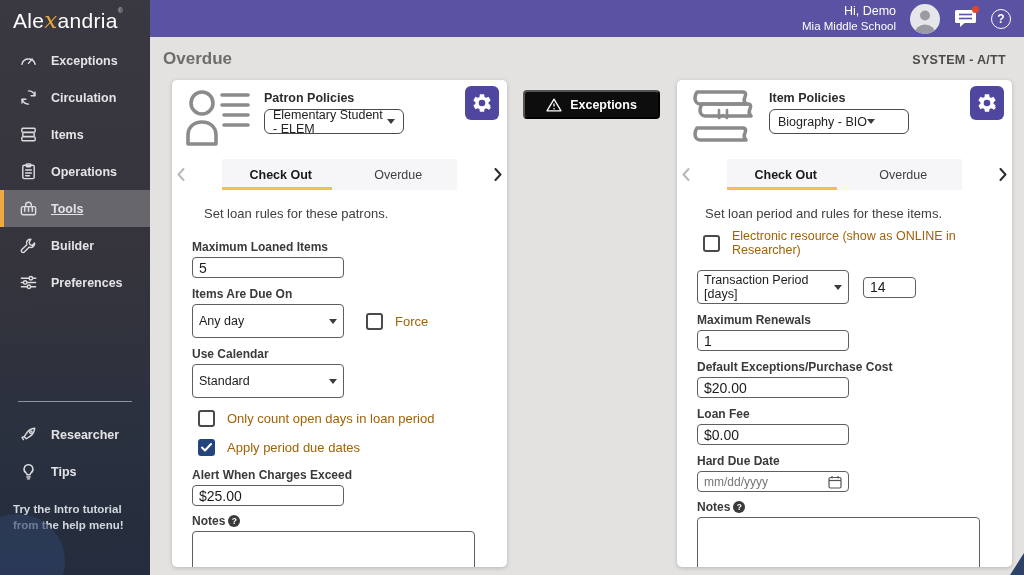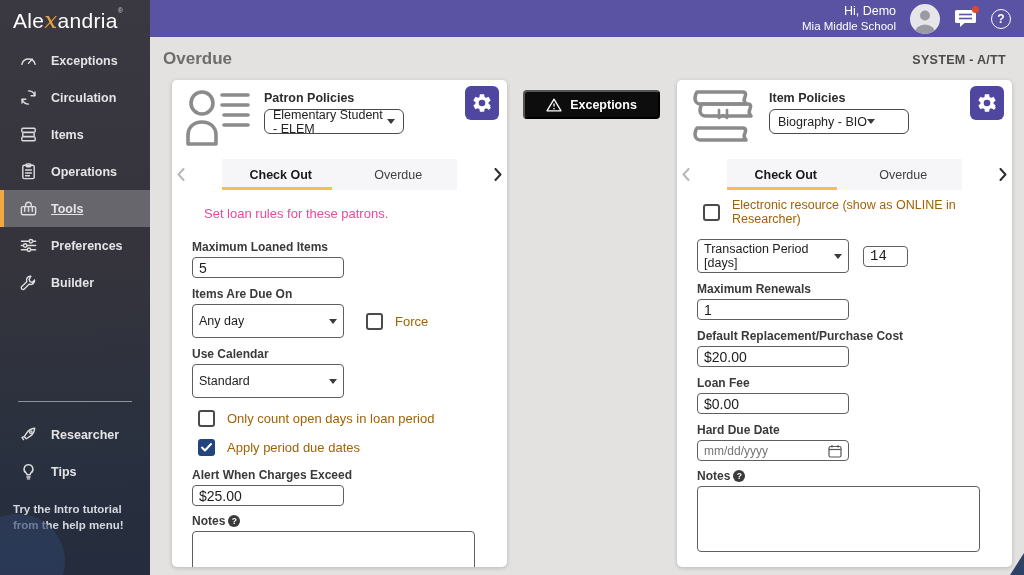--- a/index.html
+++ b/index.html
@@ -61,28 +61,28 @@
 
   .tabs-row { display:flex; align-items:center; margin-top:7px;gap:32px; }
   .tab-chevron { width:18px; flex:0 0 18px; display:flex; justify-content:center; cursor:pointer; }
   .tab-chevron svg { fill:none; stroke-width:2; stroke-linecap:round; stroke-linejoin:round; }
   .tab-strip { flex:1; background:#f6f6f8; height:31px; display:flex; position:relative; }
   .tab { flex:1; display:flex; align-items:center; justify-content:center; font-size:12.5px; color:#3f3f3f; cursor:pointer; }
   .tab.active { font-weight:700; color:#191919; }
   .tab-underline { position:absolute; left:0; bottom:0; width:47%; height:3px; background:#f3c050; }
 
   .panel-body { padding:0 14px 0 20px; }
-  .desc { font-size:13px; color:#ec4899; margin-top:16px; margin-left:12px; }
+  .desc { font-size:13px; color:#404040; margin-top:16px; margin-left:12px; }
   .panel.right .desc { margin-left:8px; }
 
   .group { margin-top:9px; }
   .f-label { font-size:12px; color:#3a3a3a; font-weight:600; margin-bottom:3px; display:flex; align-items:center; gap:3px; }
   .f-input { width:152px; height:21px; border:1px solid #5f5f5f; border-radius:4px; background:#fff;
     font-size:14px; color:#1c1c1c; padding:0 6px; display:block; }
-  .f-input.small { width:45px;font-family:Liberation Mono, monospace; }
+  .f-input.small { width:53px; }
   .f-select { width:152px; height:21px; border:1px solid #5f5f5f; border-radius:4px; background:#fff;
     display:flex; align-items:center; justify-content:space-between; padding:16px 6px; font-size:12.5px; color:#1c1c1c; cursor:pointer; }
   .f-textarea { width:283px; height:66px; border:1px solid #5f5f5f; border-radius:4px; background:#fff; resize:none; font-size:13px; padding:4px 6px; }
   .row { display:flex; align-items:center; }
 
   .cbx-row { display:flex; align-items:center; gap:12px; margin-top:12px; margin-left:6px; cursor:pointer; }
   .cbx { width:17px; height:17px; border:2px solid #4a4a4a; border-radius:3px; background:#fff; flex:0 0 17px;
     display:flex; align-items:center; justify-content:center; }
   .cbx.checked { background:#24447e; border-color:#24447e; }
   .cbx-label { font-size:13px; color:#a16207; }
@@ -155,41 +155,41 @@
       <span class="nav-icon">
           <svg width="19" height="19" viewBox="0 0 20 20">
             <rect x="2.5" y="8" width="15" height="8.5" rx="1.5"></rect>
             <path d="M7 8V6.5a3 3 0 0 1 6 0V8"></path>
             <line x1="6" y1="8" x2="6" y2="13"></line>
             <line x1="10" y1="8" x2="10" y2="13"></line>
             <line x1="14" y1="8" x2="14" y2="13"></line>
           </svg>
         </span>
       <span>Tools</span>
+    </div>
+    <div class="nav-item">
+      <span class="nav-icon">
+          <svg width="19" height="19" viewBox="0 0 20 20">
+            <path d="M12.5 3.5a4 4 0 0 0-4.3 5.6L3 14.3a1.8 1.8 0 0 0 2.6 2.6l5.2-5.2a4 4 0 0 0 5.6-4.3l-2.5 2.5-2.4-.9-.9-2.4z"></path>
+          </svg>
+        </span>
+      <span>Builder</span>
     </div>
     <div class="nav-item">
       <span class="nav-icon">
           <svg width="19" height="19" viewBox="0 0 20 20">
             <line x1="2.5" y1="5.5" x2="17.5" y2="5.5"></line>
             <circle cx="12.5" cy="5.5" r="1.8" fill="#35343c"></circle>
             <line x1="2.5" y1="10" x2="17.5" y2="10"></line>
             <circle cx="6.5" cy="10" r="1.8" fill="#35343c"></circle>
             <line x1="2.5" y1="14.5" x2="17.5" y2="14.5"></line>
             <circle cx="10.5" cy="14.5" r="1.8" fill="#35343c"></circle>
           </svg>
         </span>
       <span>Preferences</span>
-    </div>
-    <div class="nav-item">
-      <span class="nav-icon">
-          <svg width="19" height="19" viewBox="0 0 20 20">
-            <path d="M12.5 3.5a4 4 0 0 0-4.3 5.6L3 14.3a1.8 1.8 0 0 0 2.6 2.6l5.2-5.2a4 4 0 0 0 5.6-4.3l-2.5 2.5-2.4-.9-.9-2.4z"></path>
-          </svg>
-        </span>
-      <span>Builder</span>
     </div>
   </nav>
 
   <div class="divider"></div>
 
   <div class="nav-item">
     <span class="nav-icon">
         <svg width="19" height="19" viewBox="0 0 20 20">
           <path d="M16.5 3.5c-3.5.3-6.5 2-8.5 5l-2.5 3.8 2.2 2.2 3.8-2.5c3-2 4.7-5 5-8.5z"></path>
           <circle cx="12.5" cy="7.5" r="1.3"></circle>
@@ -393,20 +393,21 @@
       <div class="tab-underline"></div>
     </div>
     <span class="tab-chevron">
         <svg width="8" height="13" viewBox="0 0 8 13" stroke="#2e2e2e">
           <polyline points="1.5,1 6.5,6.5 1.5,12" fill="none"></polyline>
         </svg>
       </span>
   </div>
 
   <div class="panel-body">
+    <div class="desc">Set loan period and rules for these items.</div>
 
     <div class="cbx-row" style="margin-top:8px;">
       <span class="cbx"></span>
       <span class="cbx-label" style="font-size:12.5px;">Electronic resource (show as ONLINE in Researcher)</span>
     </div>
 
     <div class="group" style="margin-top:13px;">
       <div class="row">
         <div class="f-select">
           <span>Transaction Period [days]</span>
@@ -415,21 +416,21 @@
         <input class="f-input small" style="margin-left: 14px;" value="14">
       </div>
     </div>
 
     <div class="group">
       <div class="f-label">Maximum Renewals</div>
       <input class="f-input" value="1" style="">
     </div>
 
     <div class="group">
-      <div class="f-label">Default Replacement/Purchase Cost</div>
+      <div class="f-label">Default Exceptions/Purchase Cost</div>
       <input class="f-input" value="$20.00" style="">
     </div>
 
     <div class="group">
       <div class="f-label">Loan Fee</div>
       <input class="f-input" value="$0.00" style="">
     </div>
 
     <div class="group">
       <div class="f-label">Hard Due Date</div>

